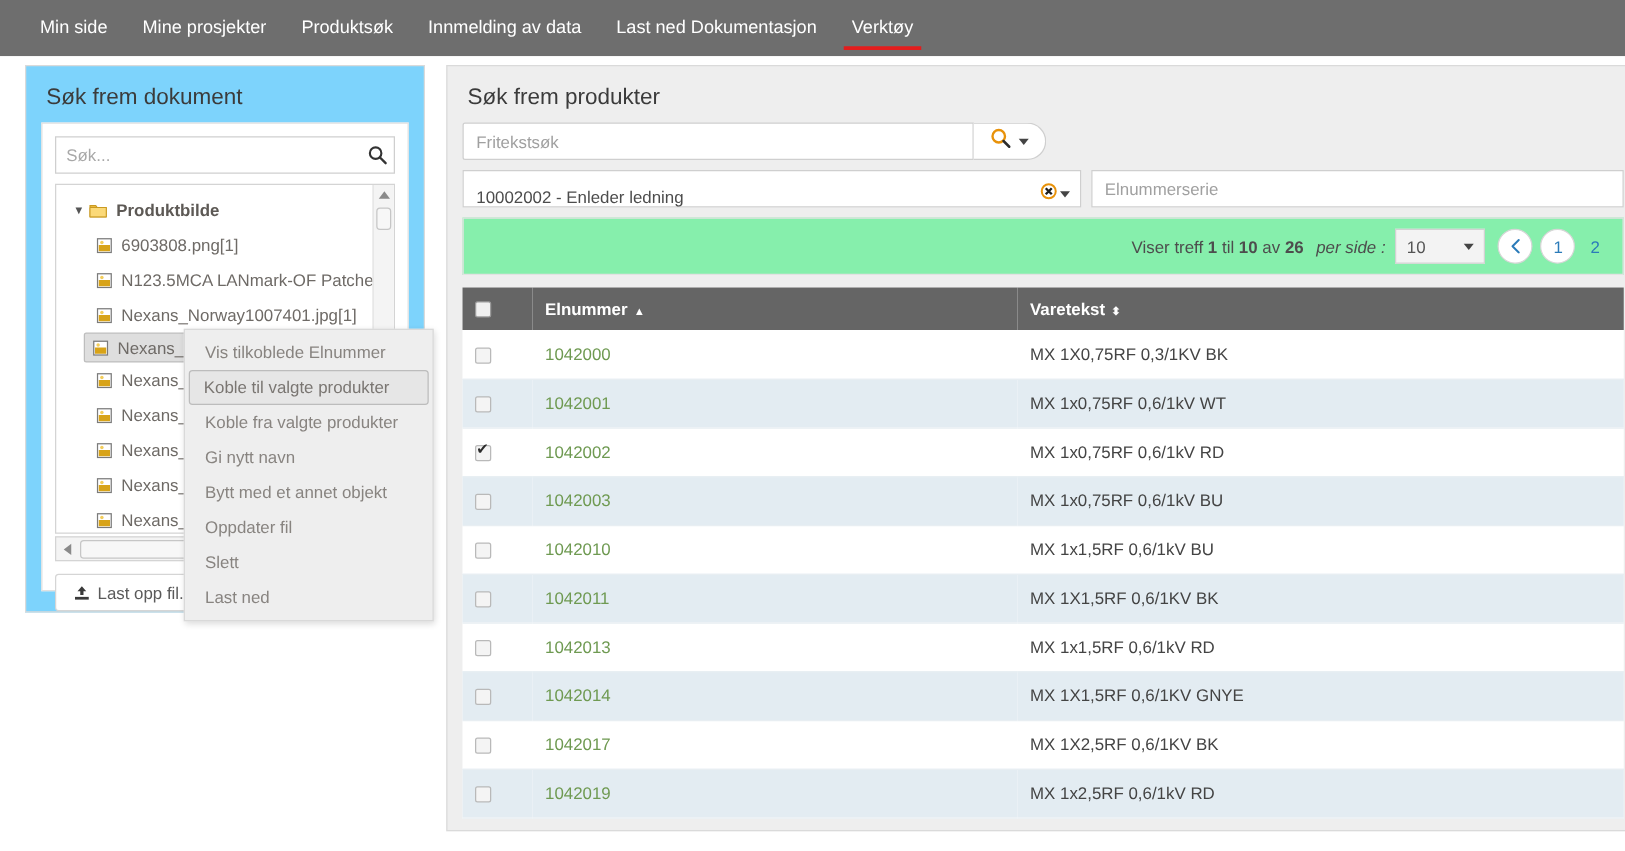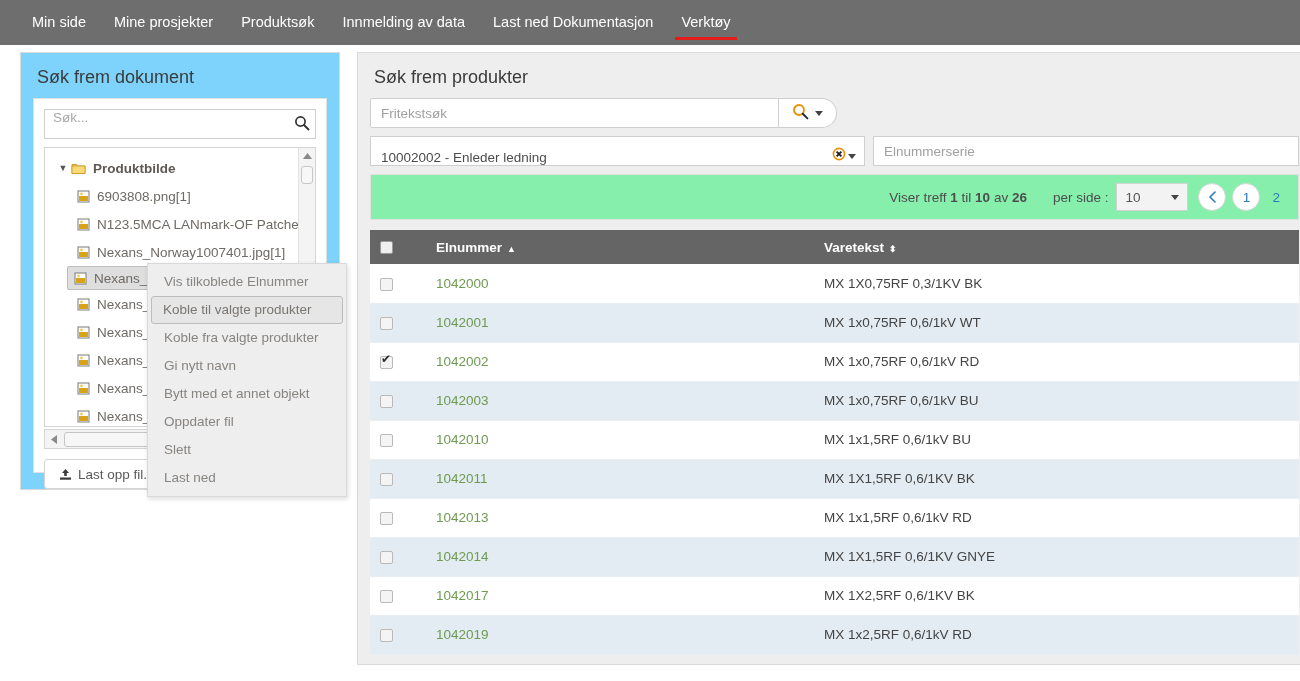--- a/index.html
+++ b/index.html
@@ -63,21 +63,21 @@
     border: 1px solid #e0e0e0;
     margin: 0 12px 12px 12px;
     height: 375px;
     position: relative;
   }
   .search-row {
     margin: 10px 10px 0 10px;
     height: 30px;
     border: 1px solid #cfcfcf;
     background: #fff;
-    display: flex; align-items: flex-start;
+    display: flex; align-items: center;
     position: relative;
   }
   .search-row input {
     border: 0; outline: 0;
     flex: 1;
     font-size: 13.5px;
     color: #555;
     padding: 0 8px;
     font-family: "Liberation Sans", sans-serif;
     background: transparent;
@@ -257,21 +257,21 @@
     background: #86efac;
     border: 1px solid #e2e2e2;
     height: 46px;
     margin: 0 12px;
     display: flex; align-items: center; justify-content: flex-end;
     padding-right: 12px;
     font-size: 13.5px;
     color: #4d4d4d;
   }
   .info-bar b { font-weight: bold; }
-  .per-side { margin-left: 26px; color: #4d4d4d; }
+  .per-side { margin-left: 10px; color: #4d4d4d; font-style: italic; }
   .pp-select {
     display: inline-flex; align-items: center; justify-content: space-between;
     width: 72px; height: 28px;
     border: 1px solid #d2d2d2;
     background: #f3f3f3;
     margin-left: 8px;
     padding: 0 8px;
     color: #555; font-size: 13.5px;
     cursor: pointer;
   }

